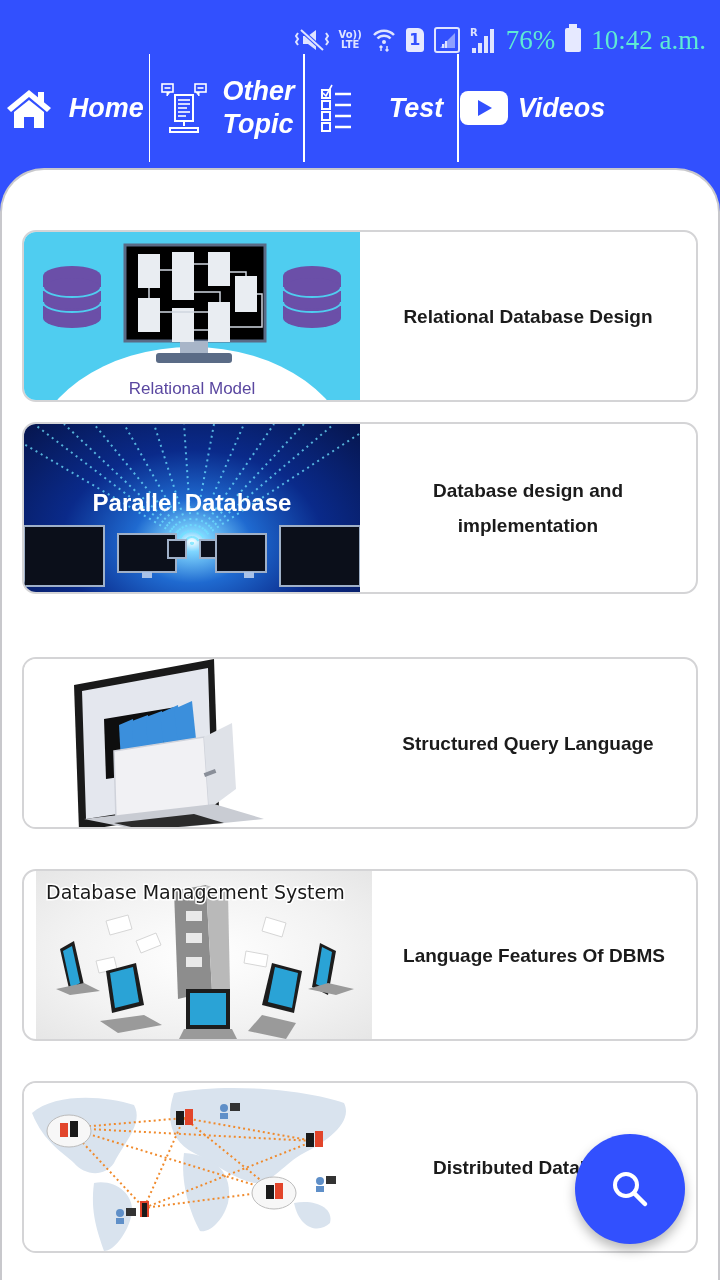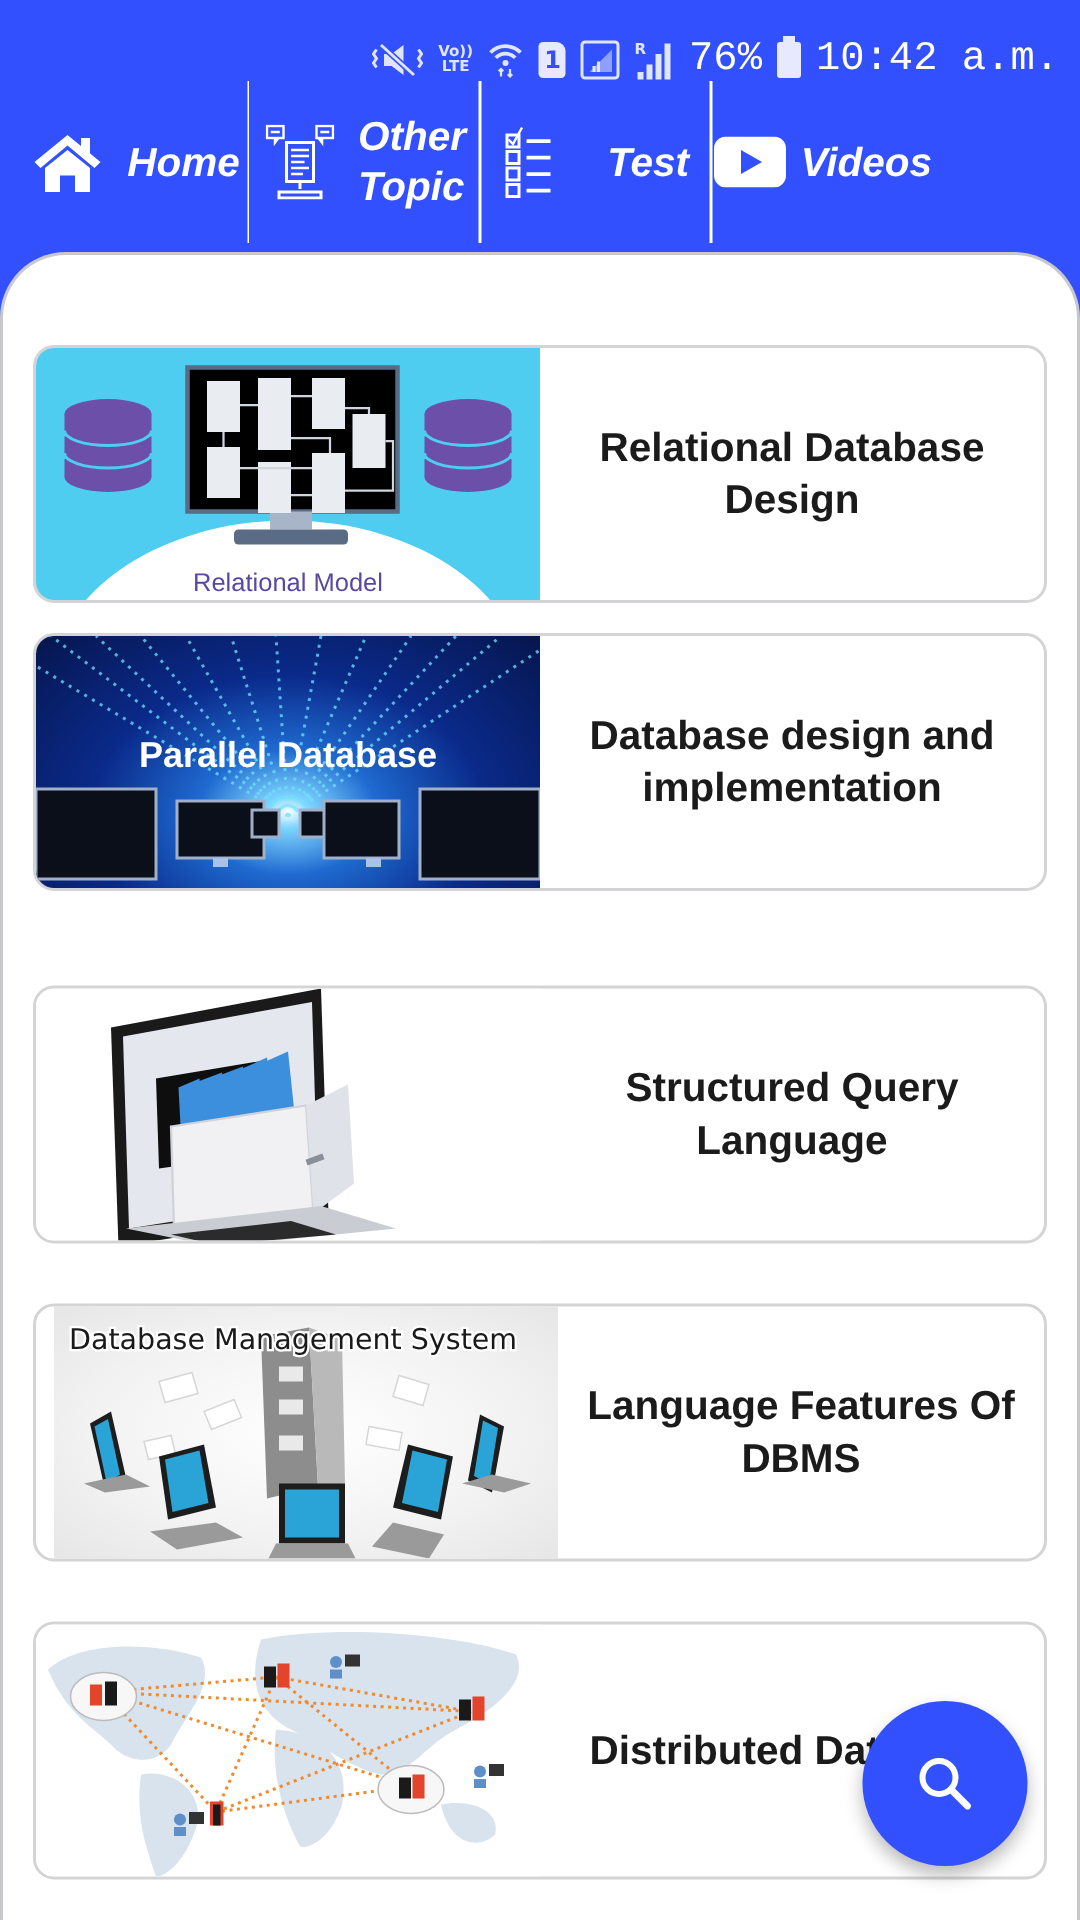--- a/index.html
+++ b/index.html
@@ -2,44 +2,44 @@
 <html><head>
 <meta charset="utf-8">
 <style>
   * { box-sizing: border-box; margin: 0; padding: 0; }
   html, body { width: 720px; height: 1280px; overflow: hidden; }
   body { background: #3250fe; font-family: "Liberation Sans", sans-serif; position: relative; }
 
   
   .status-bar { position: absolute; top: 14px; left: 0; width: 720px; height: 52px; color: #dfe4ff; }
   .sb-icons { position: absolute; right: 14px; top: 8px; height: 36px; display: flex; align-items: center; gap: 10px; }
-  .sb-text { font-family: Liberation Mono, monospace; font-size: 27px; color: #ffffff; }
+  .sb-text { font-family: Liberation Serif, serif; font-size: 27px; color: #5eead4; }
   .sb-small { font-size: 10px; font-weight: bold; line-height: 10px; text-align: center; font-family: "DejaVu Sans", sans-serif; }
   .sb-sim { width: 18px; height: 24px; background: #e6e9ff; border-radius: 3px 6px 3px 3px; color: #3250fe; font-size: 16px; font-weight: bold; text-align: center; line-height: 24px; font-family: "DejaVu Sans", sans-serif; }
   .sb-box { width: 26px; height: 26px; border: 2px solid #dfe4ff; border-radius: 3px; position: relative; }
   .battery { width: 16px; height: 24px; background: #e6e9ff; position: relative; border-radius: 2px; }
   .battery::before { content: ""; position: absolute; top: -4px; left: 4px; width: 8px; height: 4px; background: #e6e9ff; }
 
   
-  .nav { position: absolute; top: 52px; left: 16px; width: 606px; height: 112px; display: flex; }
+  .nav { position: absolute; top: 52px; left: 0; width: 606px; height: 112px; display: flex; }
   .nav-item { position: relative; display: flex; align-items: center; justify-content: center; gap: 16px; height: 112px; color: #fff; cursor: pointer; }
   .nav-item .lbl { font-family: "Liberation Sans", sans-serif; font-weight: bold; font-style: italic; font-size: 27px; line-height: 33px; color: #fff; }
   .nav-divider { width: 2px; background: #ffffff; height: 108px; margin-top: 2px; }
   .nav-item.home { width: 177px; }
   .nav-item.other { width: 182px; }
   .nav-item.test { width: 182px; }
   .nav-item.videos { width: 175px; }
   .nav-item .lbl.two { text-align: center; width: 70px; }
 
   
   .panel { position: absolute; top: 168px; left: 0; width: 720px; height: 1112px; background: #ffffff; border-radius: 44px 44px 0 0; border: 2px solid #c8c8cc; border-bottom: none; }
 
   .card { position: absolute; left: 22px; width: 676px; height: 172px; background: #fff; border: 2px solid #d4d4d6; border-radius: 14px; overflow: hidden; cursor: pointer; display: flex; }
   .card .thumb { width: 336px; height: 100%; position: relative; overflow: hidden; flex: 0 0 336px; }
-  .card .title { flex: 1; display: flex; align-items: center; justify-content: center; text-align: center; font-family: "Liberation Sans", sans-serif; font-weight: bold; font-size: 27px; line-height: 35px; color: #1b1b1b; padding: 0 14px; }
+  .card .title { flex: 1; display: flex; align-items: center; justify-content: center; text-align: center; font-family: "Liberation Sans", sans-serif; font-weight: bold; font-size: 19px; line-height: 35px; color: #1b1b1b; padding: 0 14px; }
 
   
   .fab { position: absolute; left: 575px; top: 1134px; width: 110px; height: 110px; border-radius: 50%; background: #3250fe; box-shadow: 0 6px 12px rgba(0,0,0,0.28); display: flex; align-items: center; justify-content: center; cursor: pointer; }
 </style>
 </head>
 <body>
 
 <div class="status-bar">
   <div class="sb-icons">
     <svg width="34" height="26" viewBox="0 0 34 26">

